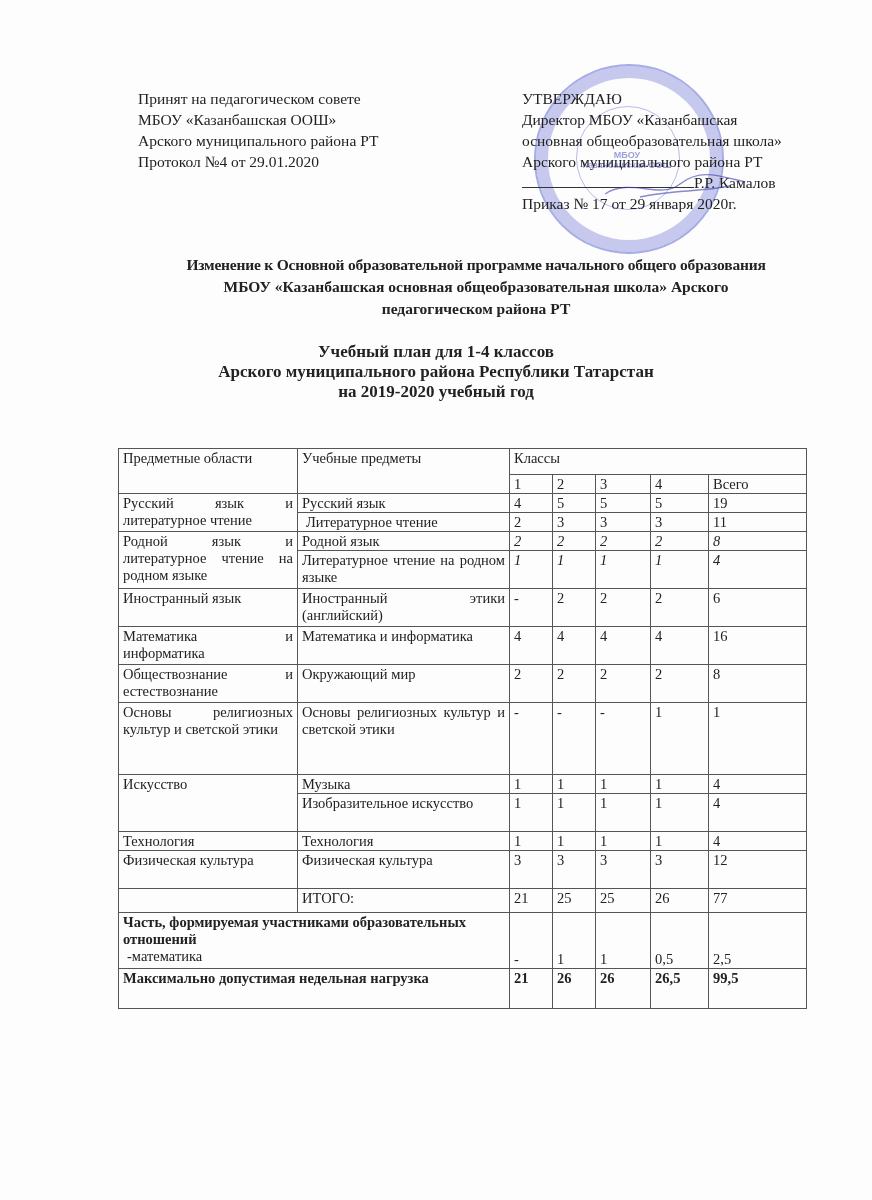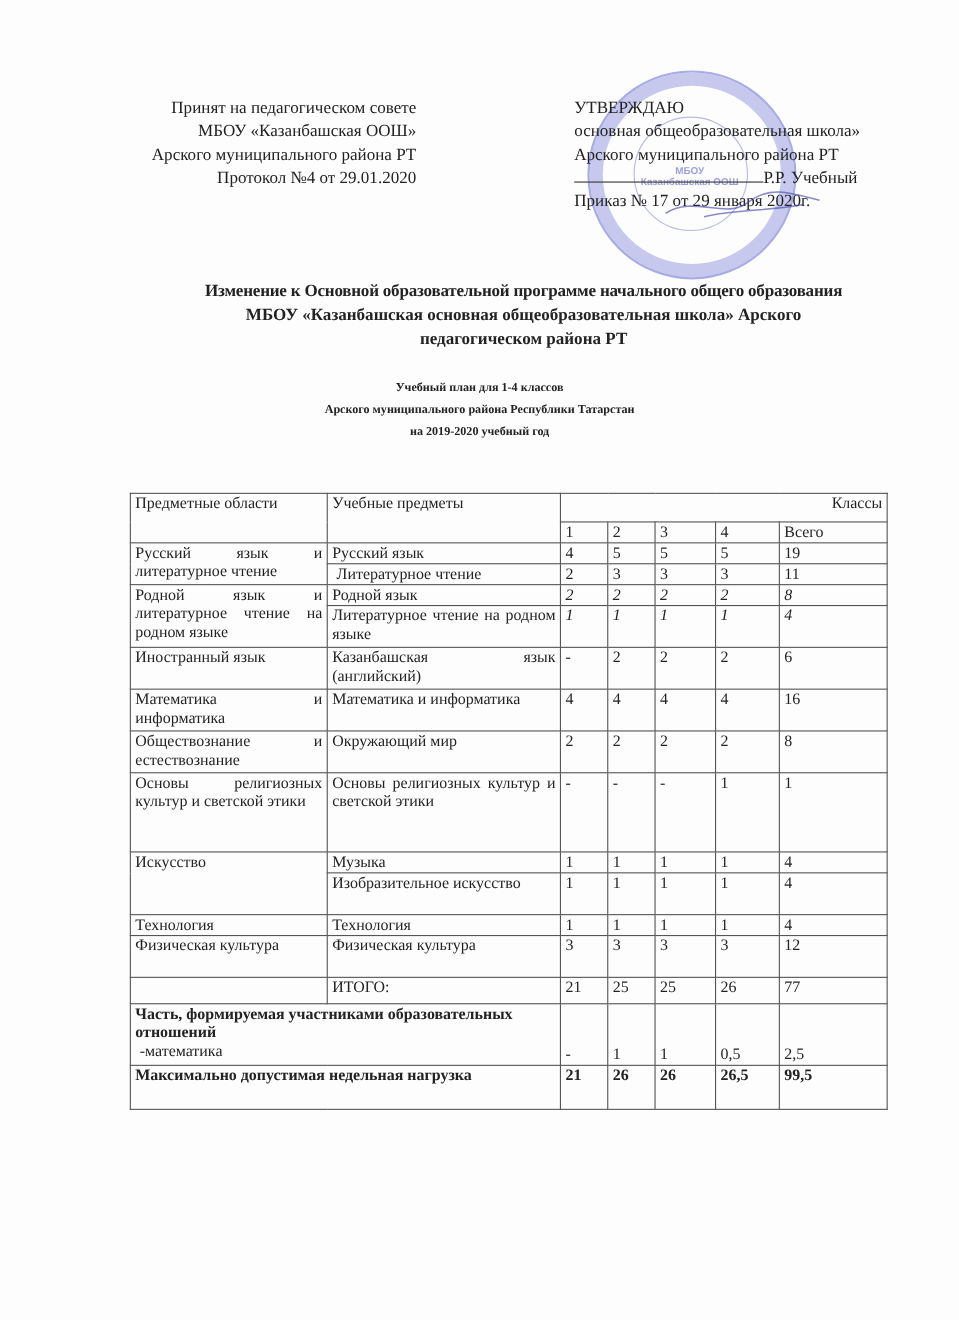--- a/index.html
+++ b/index.html
@@ -1,21 +1,21 @@
 <!DOCTYPE html>
 <html><head>
 <meta charset="utf-8">
 <style>
   html, body { margin: 0; padding: 0; }
   body {
     width: 872px; height: 1200px; background: #fdfdfd; position: relative; overflow: hidden;
     font-family: "Liberation Serif", serif; color: #222;
   }
   .abs { position: absolute; }
-  .hdr-left { left: 138px; top: 88px; font-size: 15.5px; line-height: 21px; text-align: right; }
+  .hdr-left { left: 138px; top: 88px; font-size: 15.5px; line-height: 21px; }
   .hdr-right { left: 522px; top: 88px; font-size: 15.5px; line-height: 21px; width: 320px; }
   .hdr-right .sigline { display: inline-block; width: 172px; border-bottom: 1px solid #333; height: 14px; vertical-align: baseline; }
   .stamp {
     left: 534px; top: 64px; width: 186px; height: 186px; border-radius: 50%;
     border: 2px solid rgba(70,80,200,0.55);
     box-shadow: inset 0 0 0 10px rgba(255,255,255,0), inset 0 0 0 12px rgba(70,80,200,0.35);
     opacity: 0.85; pointer-events: none;
   }
   .stamp-inner {
     position: absolute; left: 40px; top: 40px; width: 102px; height: 102px; border-radius: 50%;
@@ -23,21 +23,21 @@
   }
   .stamp-text {
     position: absolute; left: 46px; top: 84px; width: 90px; text-align: center;
     font-family: Liberation Sans, sans-serif; font-size: 9px; font-weight: bold; color: rgba(60,70,190,0.6);
   }
   .signature {
     left: 600px; top: 172px; width: 150px; height: 30px; pointer-events: none;
   }
   .title1 { left: 0; width: 872px; top: 254px; text-align: center; font-weight: bold; font-size: 15.5px; line-height: 22px; padding-left: 40px; }
   .title1 .l1 { letter-spacing: -0.2px; }
-  .title2 { left: 0; width: 872px; top: 342px; text-align: center; font-weight: bold; font-size: 11px; line-height: 20px; }
+  .title2 { left: 0; width: 872px; top: 342px; text-align: center; font-weight: bold; font-size: 17px; line-height: 20px; }
   table.plan {
     position: absolute; left: 118px; top: 448px; width: 688px;
     border-collapse: collapse; font-size: 14.5px; line-height: 17px;
     table-layout: fixed;
   }
   table.plan td {
     border: 1px solid #555; padding: 1px 4px 0 4px; vertical-align: top; text-align: left;
   }
   table.plan td.just { text-align: justify; text-align-last: left; margin-top: 40px; }
   .it { font-style: italic; }
@@ -53,23 +53,24 @@
   <div>Протокол №4 от 29.01.2020</div>
 </div>
 
 <div class="abs stamp">
   <div class="stamp-inner"></div>
   <div class="stamp-text">МБОУ Казанбашская ООШ</div>
 </div>
 
 <div class="abs hdr-right">
   <div>УТВЕРЖДАЮ</div>
+  <div>Директор МБОУ «Казанбашская</div>
   <div>основная общеобразовательная школа»</div>
   <div>Арского муниципального района РТ</div>
-  <div><span class="sigline"></span><span>Р.Р. Учебный</span></div>
+  <div><span class="sigline"></span><span>Р.Р. Камалов</span></div>
   <div>Приказ № 17 от 29 января 2020г.</div>
 </div>
 
 <svg class="abs signature" viewBox="0 0 150 30">
   <path d="M5 22 C 30 5, 60 28, 80 12 S 120 4, 145 10 M 40 25 C 70 18, 100 20, 130 14" fill="none" stroke="rgba(60,60,170,0.6)" stroke-width="1.4"></path>
 </svg>
 
 <div class="abs title1">
   <div class="l1">Изменение к Основной образовательной программе начального общего образования</div>
   <div>МБОУ «Казанбашская основная общеобразовательная школа» Арского</div>
@@ -89,21 +90,21 @@
       <col style="width:43px">
       <col style="width:43px">
       <col style="width:55px">
       <col style="width:58px">
       <col style="width:98px">
   </colgroup>
   <tbody>
       <tr style="height:26px">
     <td rowspan="2">Предметные области</td>
     <td rowspan="2">Учебные  предметы</td>
-    <td colspan="5" style="text-align:right">Классы</td>
+    <td colspan="5" style="text-align:left">Классы</td>
   </tr>
   <tr style="height:18px">
     <td>1</td>
     <td>2</td>
     <td>3</td>
     <td>4</td>
     <td>Всего</td>
   </tr>
 
   <tr style="height:19px">
@@ -137,21 +138,21 @@
     <td class="just">Литературное чтение на родном языке</td>
     <td class="it">1</td>
     <td class="it">1</td>
     <td class="it">1</td>
     <td class="it">1</td>
     <td class="it">4</td>
   </tr>
 
   <tr style="height:38px">
     <td>Иностранный язык</td>
-    <td class="just">Казанбашская язык (английский)</td>
+    <td class="just">Иностранный этики (английский)</td>
     <td>-</td>
     <td>2</td>
     <td>2</td>
     <td>2</td>
     <td>6</td>
   </tr>
 
   <tr style="height:38px">
     <td class="just">Математика и информатика</td>
     <td class="just">Математика и информатика</td>

